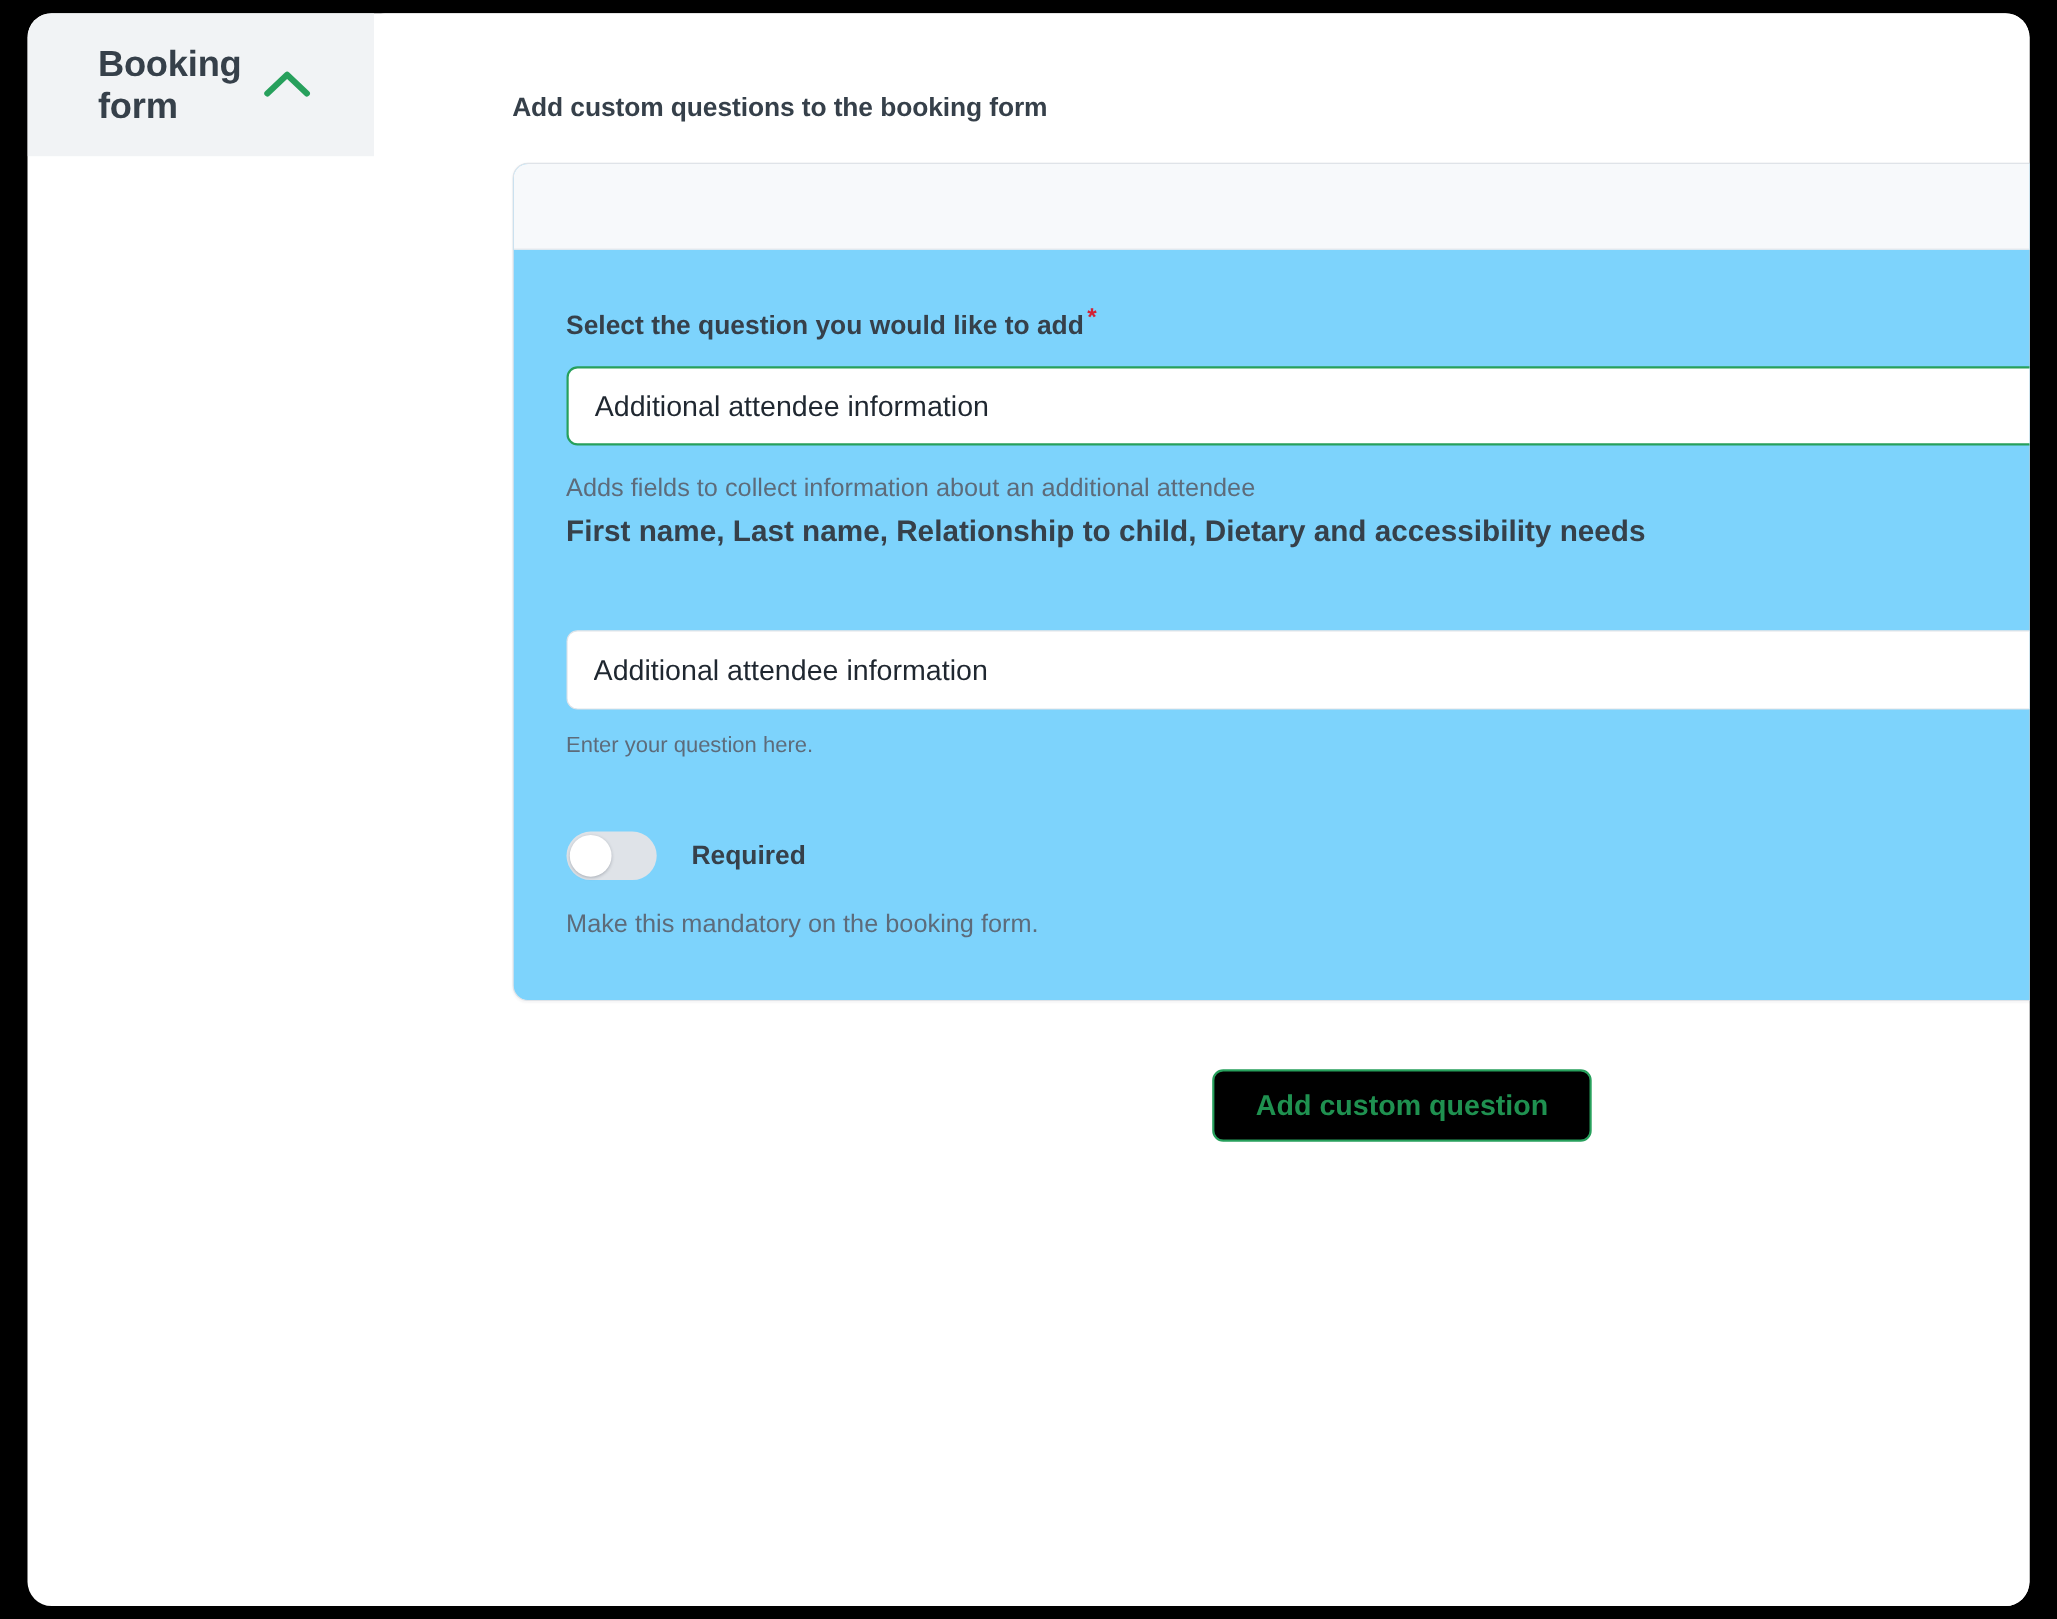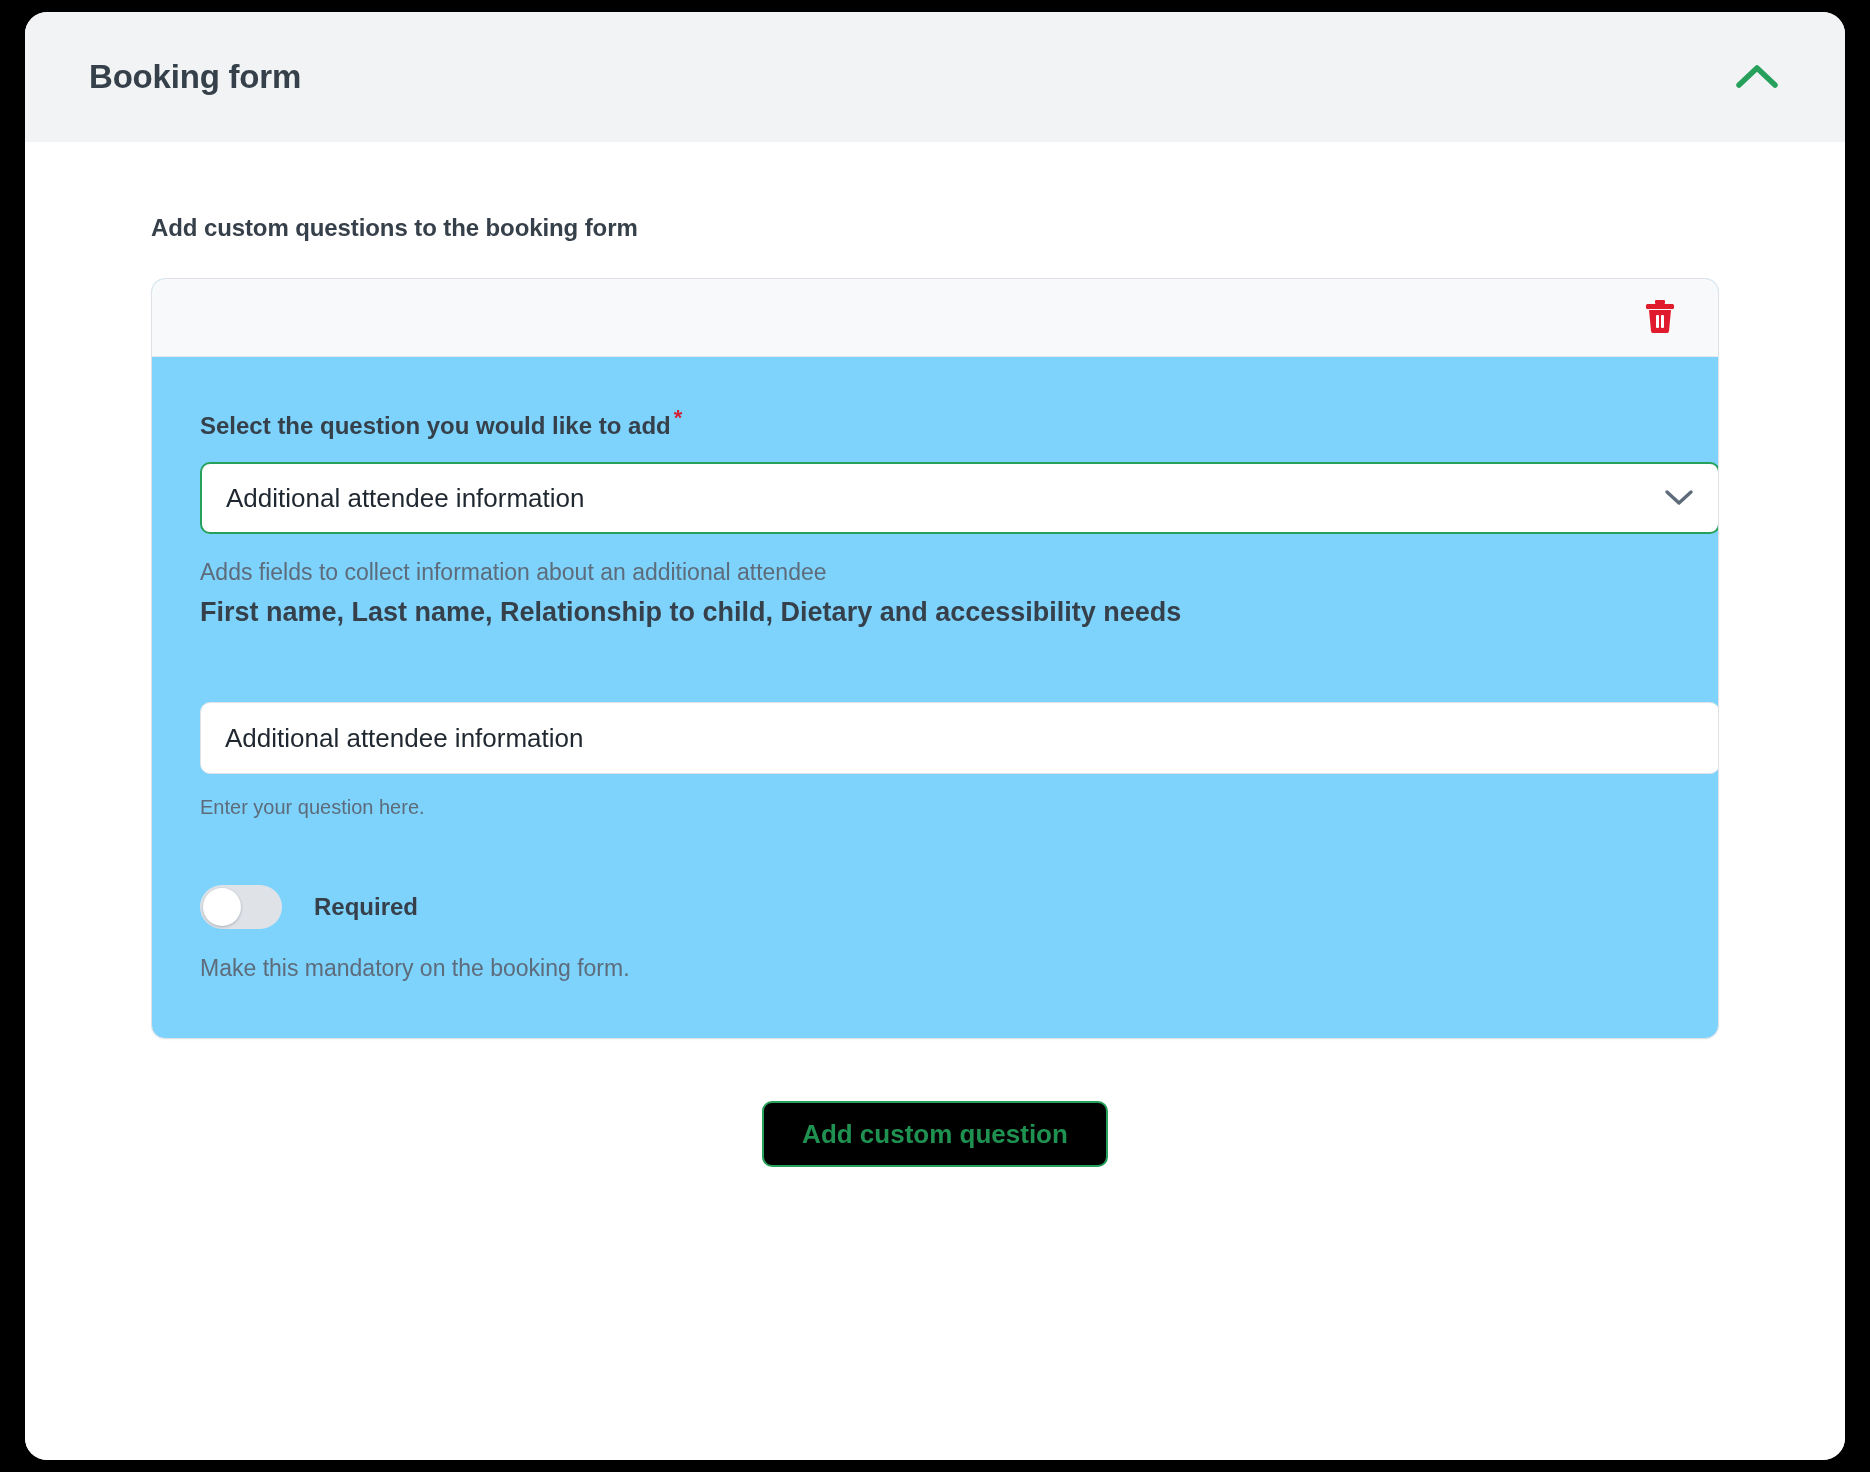--- a/index.html
+++ b/index.html
@@ -20,21 +20,21 @@
     position: absolute;
     left: 25px;
     top: 12px;
     width: 1820px;
     height: 1448px;
     background: #ffffff;
     border-radius: 22px;
     box-shadow: 0 2px 10px rgba(0,0,0,0.18);
     overflow: hidden;
     display: flex;
-    flex-direction: column;
+    flex-direction: row;
   }
 
   
   .panel-header {
     height: 130px;
     min-height: 130px;
     background: #f1f3f5;
     display: flex;
     align-items: center;
     justify-content: space-between;

